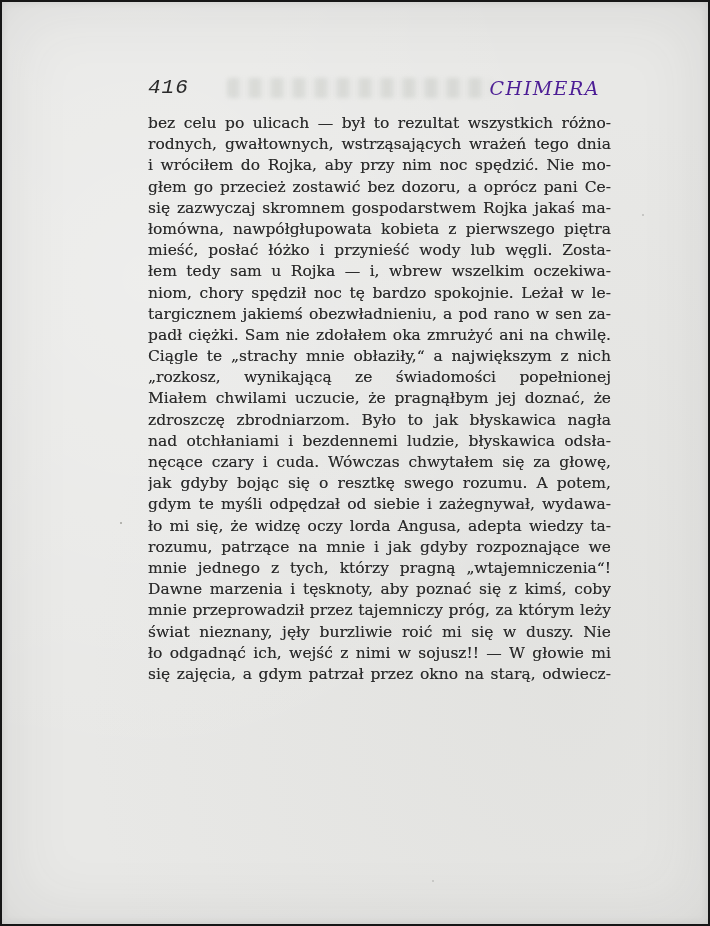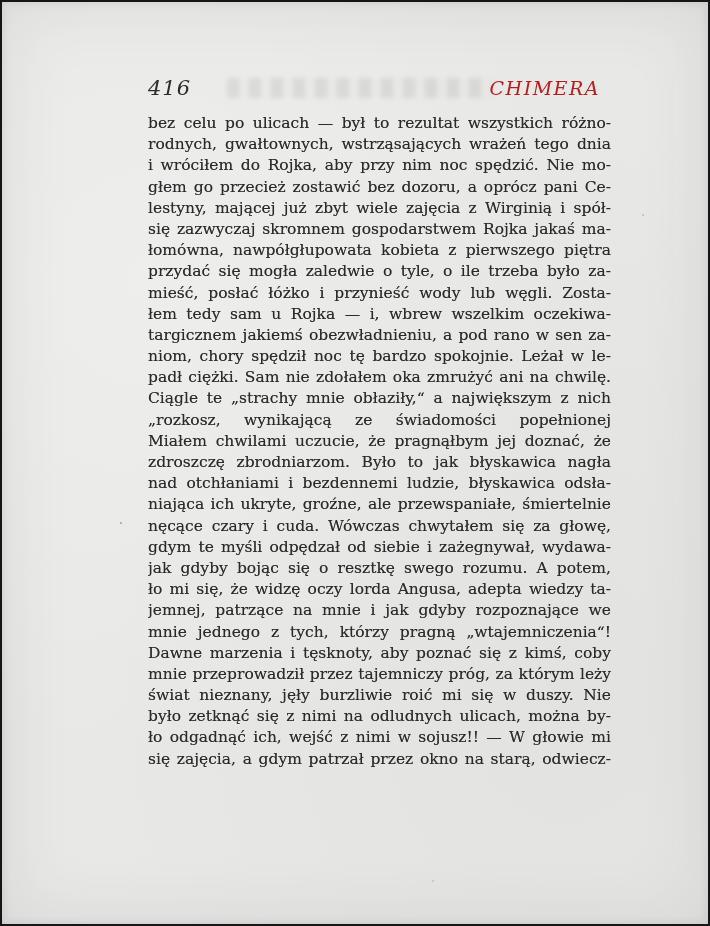--- a/index.html
+++ b/index.html
@@ -35,28 +35,29 @@
     height: 28px;
   }
   .page-number {
     position: absolute;
     left: 0;
     top: 0;
     font-style: italic;
     font-size: 21px;
     color: #2b2b2b;
     letter-spacing: 1px;
+    font-family: Liberation Mono, monospace;
   }
   .journal-title {
     position: absolute;
     right: 8px;
     top: 1px;
     font-style: italic;
     font-size: 19px;
-    color: #b91c1c;
+    color: #4c1d95;
     letter-spacing: 1.5px;
   }
   
   .ink-bleed-through {
     position: absolute;
     left: 225px;
     top: 76px;
     width: 265px;
     height: 20px;
     background: repeating-linear-gradient(
@@ -106,45 +107,41 @@
     <span class="journal-title">CHIMERA</span>
   </div>
 
   <div class="ink-bleed-through"></div>
 
   <div class="text-block">
       <div class="text-line">bez celu po ulicach — był to rezultat wszystkich różno-</div>
       <div class="text-line">rodnych, gwałtownych, wstrząsających wrażeń tego dnia —</div>
       <div class="text-line">i wróciłem do Rojka, aby przy nim noc spędzić. Nie mo-</div>
       <div class="text-line">głem go przecież zostawić bez dozoru, a oprócz pani Ce-</div>
-      <div class="text-line">lestyny, mającej już zbyt wiele zajęcia z Wirginią i spół-</div>
       <div class="text-line">się zazwyczaj skromnem gospodarstwem Rojka jakaś ma-</div>
       <div class="text-line">łomówna, nawpółgłupowata kobieta z pierwszego piętra</div>
-      <div class="text-line">przydać się mogła zaledwie o tyle, o ile trzeba było za-</div>
       <div class="text-line">mieść, posłać łóżko i przynieść wody lub węgli. Zosta-</div>
       <div class="text-line">łem tedy sam u Rojka — i, wbrew wszelkim oczekiwa-</div>
+      <div class="text-line">niom, chory spędził noc tę bardzo spokojnie. Leżał w le-</div>
       <div class="text-line">targicznem jakiemś obezwładnieniu, a pod rano w sen za-</div>
-      <div class="text-line">niom, chory spędził noc tę bardzo spokojnie. Leżał w le-</div>
       <div class="text-line">padł ciężki. Sam nie zdołałem oka zmrużyć ani na chwilę.</div>
       <div class="text-line">Ciągle te „strachy mnie obłaziły,“ a największym z nich</div>
       <div class="text-line">„rozkosz, wynikającą ze świadomości popełnionej zbrodni“!</div>
       <div class="text-line">Miałem chwilami uczucie, że pragnąłbym jej doznać, że za-</div>
       <div class="text-line">zdroszczę zbrodniarzom. Było to jak błyskawica nagła</div>
       <div class="text-line">nad otchłaniami i bezdennemi ludzie, błyskawica odsła-</div>
-      <div class="text-line">niająca ich ukryte, groźne, ale przewspaniałe, śmiertelnie</div>
       <div class="text-line">nęcące czary i cuda. Wówczas chwytałem się za głowę,</div>
+      <div class="text-line">jak gdyby bojąc się o resztkę swego rozumu. A potem,</div>
       <div class="text-line">gdym te myśli odpędzał od siebie i zażegnywał, wydawa-</div>
-      <div class="text-line">jak gdyby bojąc się o resztkę swego rozumu. A potem,</div>
       <div class="text-line">ło mi się, że widzę oczy lorda Angusa, adepta wiedzy ta-</div>
-      <div class="text-line">jemnej, patrzące na mnie i jak gdyby rozpoznające we</div>
+      <div class="text-line">rozumu, patrzące na mnie i jak gdyby rozpoznające we</div>
       <div class="text-line">mnie jednego z tych, którzy pragną „wtajemniczenia“!</div>
       <div class="text-line">Dawne marzenia i tęsknoty, aby poznać się z kimś, coby</div>
       <div class="text-line">mnie przeprowadził przez tajemniczy próg, za którym leży</div>
       <div class="text-line">świat nieznany, jęły burzliwie roić mi się w duszy. Nie</div>
-      <div class="text-line">było zetknąć się z nimi na odludnych ulicach, można by-</div>
       <div class="text-line">ło odgadnąć ich, wejść z nimi w sojusz!! — W głowie mi</div>
       <div class="text-line">się zajęcia, a gdym patrzał przez okno na starą, odwiecz-</div>
     </div>
 
   <div class="scan-speck speck-1"></div>
   <div class="scan-speck speck-2"></div>
   <div class="scan-speck speck-3"></div>
 </div>
 
 </body></html>

